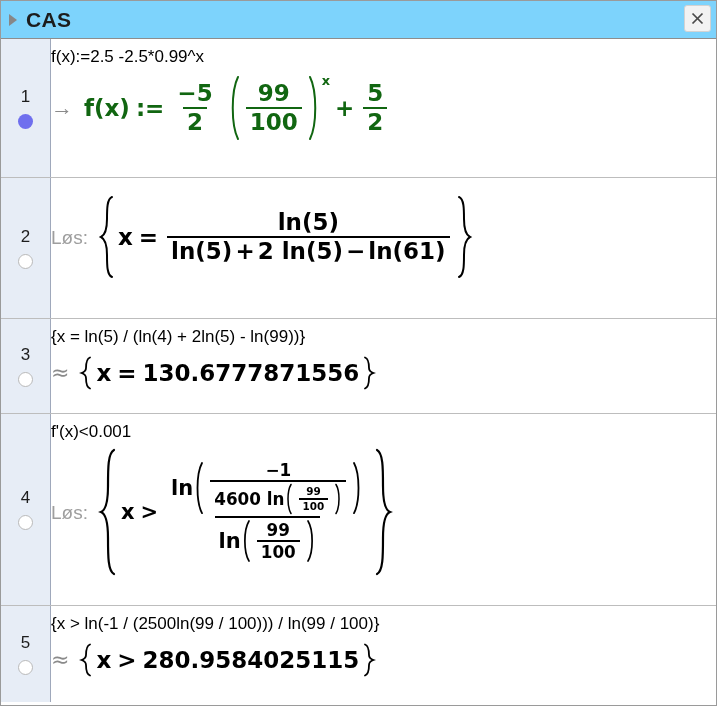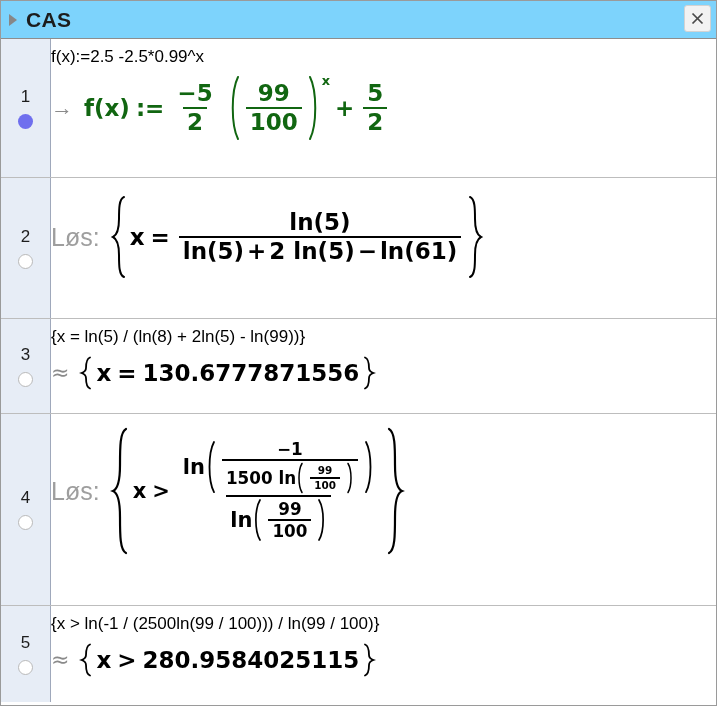--- a/index.html
+++ b/index.html
@@ -146,21 +146,21 @@
   .out-prefix.arrow {
     font-size: 22px;
     color: #8a8a8a;
   }
   .out-prefix.approx {
     font-size: 22px;
     color: #8a8a8a;
     font-family: "DejaVu Sans", sans-serif;
   }
   .out-prefix.word {
-    font-size: 25px;
+    font-size: 19px;
     color: #9e9e9e;
     font-family: "Liberation Sans", sans-serif;
     text-align: right;
   }
 
   
   .math {
     font-family: "DejaVu Sans", sans-serif;
     font-weight: bold;
     color: #000000;
@@ -345,21 +345,21 @@
         </div>
       </div>
     </div>
 
     <div class="cas-row r3">
       <div class="row-marker">
         <span class="row-number">3</span>
         <span class="row-dot hollow"></span>
       </div>
       <div class="row-body">
-        <div class="row-input">{x = ln(5) / (ln(8) + 2ln(5) - ln(99))}</div>
+        <div class="row-input">{x = ln(5) / (ln(4) + 2ln(5) - ln(99))}</div>
         <div class="row-output">
           <span class="out-prefix approx">≈</span>
           <span class="math sz-lg">
             <span class="stretchrow">
               <span class="delim">
                 <svg width="14" height="34" viewBox="0 0 14 34" preserveAspectRatio="none">
                   <path d="M11 1.5 C7 3, 7 8, 7 12 C7 15, 5.5 16, 2.5 17 C5.5 18, 7 19, 7 22 C7 26, 7 31, 11 32.5" stroke="#000" stroke-width="1.8" fill="none" stroke-linecap="round"></path>
                 </svg>
               </span>
               <span class="mid">
@@ -377,20 +377,21 @@
         </div>
       </div>
     </div>
 
     <div class="cas-row r4">
       <div class="row-marker">
         <span class="row-number">4</span>
         <span class="row-dot hollow"></span>
       </div>
       <div class="row-body">
+        <div class="row-input">f'(x)&lt;0.001</div>
         <div class="row-output">
           <span class="out-prefix word">Løs:</span>
           <span class="math sz-md">
             <span class="stretchrow">
               <span class="delim">
                 <svg width="20" height="128" viewBox="0 0 20 128" preserveAspectRatio="none">
                   <path d="M16 2 C10 5, 10 20, 10 38 C10 54, 8 62, 3 64 C8 66, 10 74, 10 90 C10 108, 10 123, 16 126" stroke="#000" stroke-width="2.2" fill="none" stroke-linecap="round"></path>
                 </svg>
               </span>
               <span class="mid">
@@ -406,21 +407,21 @@
                         <span class="delim">
                           <svg width="11" height="54" viewBox="0 0 11 54" preserveAspectRatio="none">
                             <path d="M9 2 C3 13, 3 41, 9 52" stroke="#000" stroke-width="1.8" fill="none" stroke-linecap="round"></path>
                           </svg>
                         </span>
                         <span class="mid">
                           <span class="frac scale-85">
                             <span class="num">−1</span>
                             <span class="den">
                               <span class="group">
-                                <span>1500</span>&nbsp;<span>ln</span>
+                                <span>4600</span>&nbsp;<span>ln</span>
                                 <span class="stretchrow">
                                   <span class="delim">
                                     <svg width="8" height="32" viewBox="0 0 8 32" preserveAspectRatio="none">
                                       <path d="M6 1.5 C2 8, 2 24, 6 30.5" stroke="#000" stroke-width="1.5" fill="none" stroke-linecap="round"></path>
                                     </svg>
                                   </span>
                                   <span class="mid">
                                     <span class="frac scale-70">
                                       <span class="num">99</span>
                                       <span class="den">100</span>

